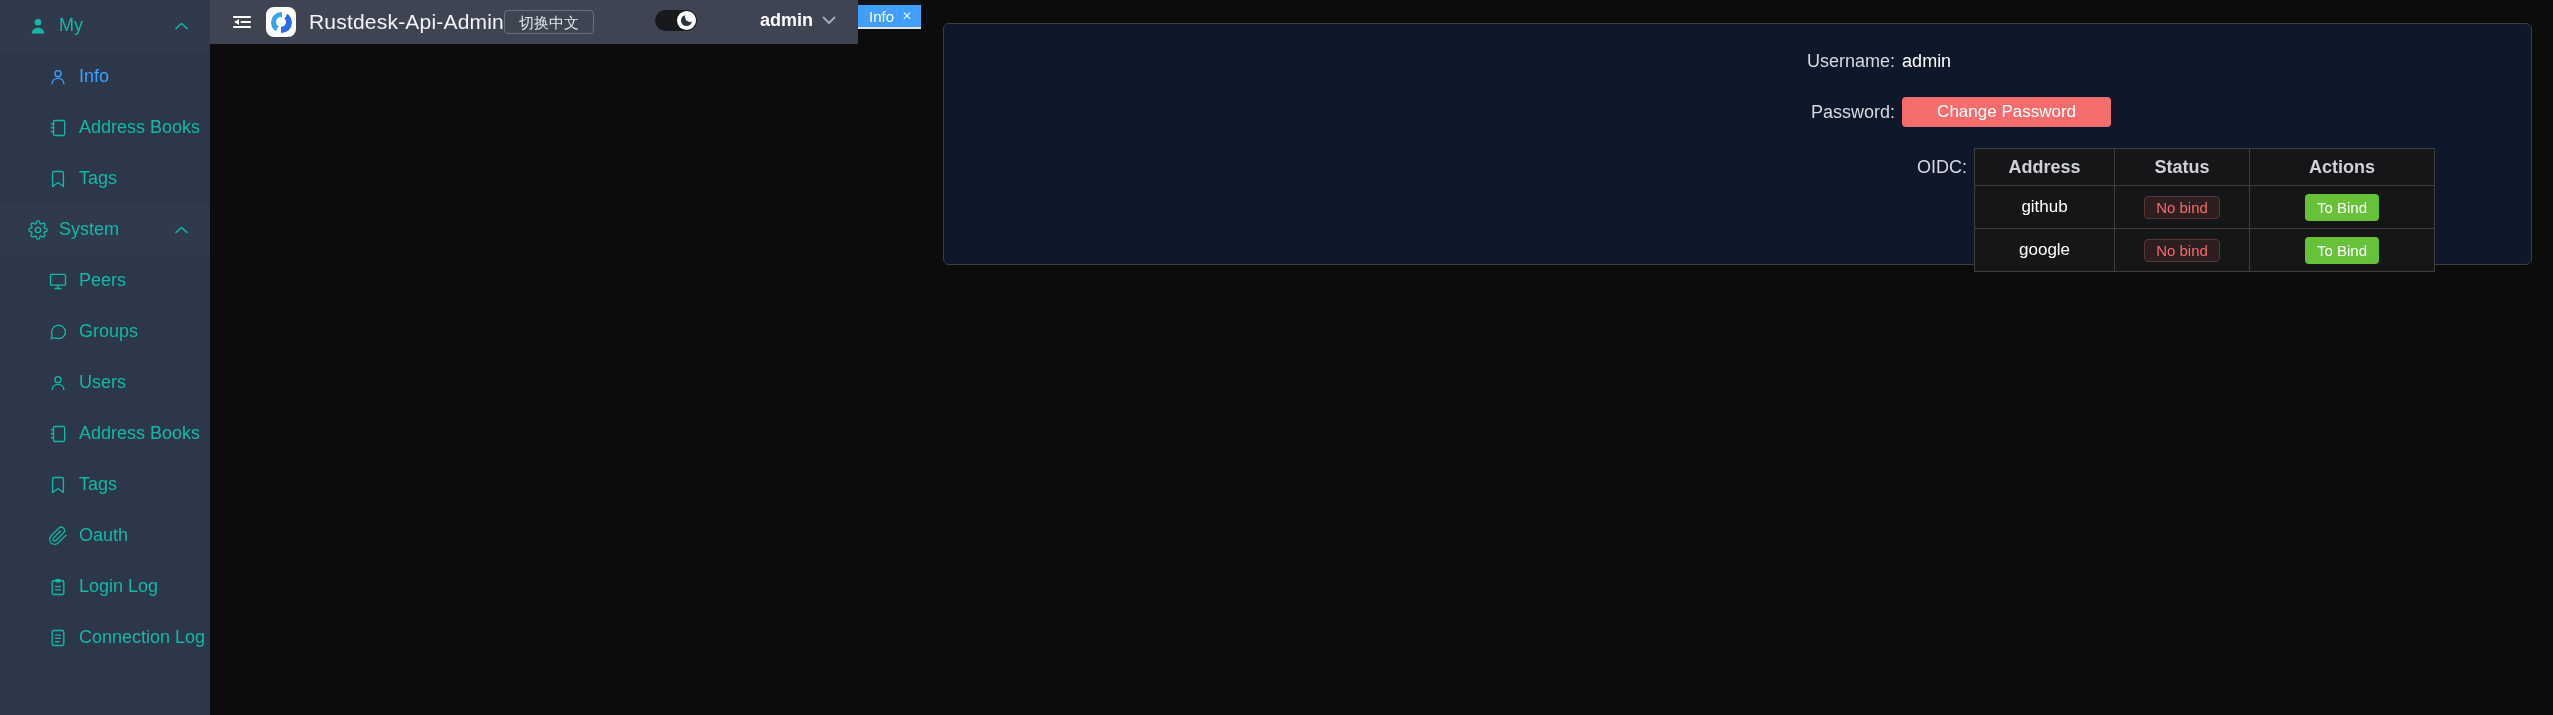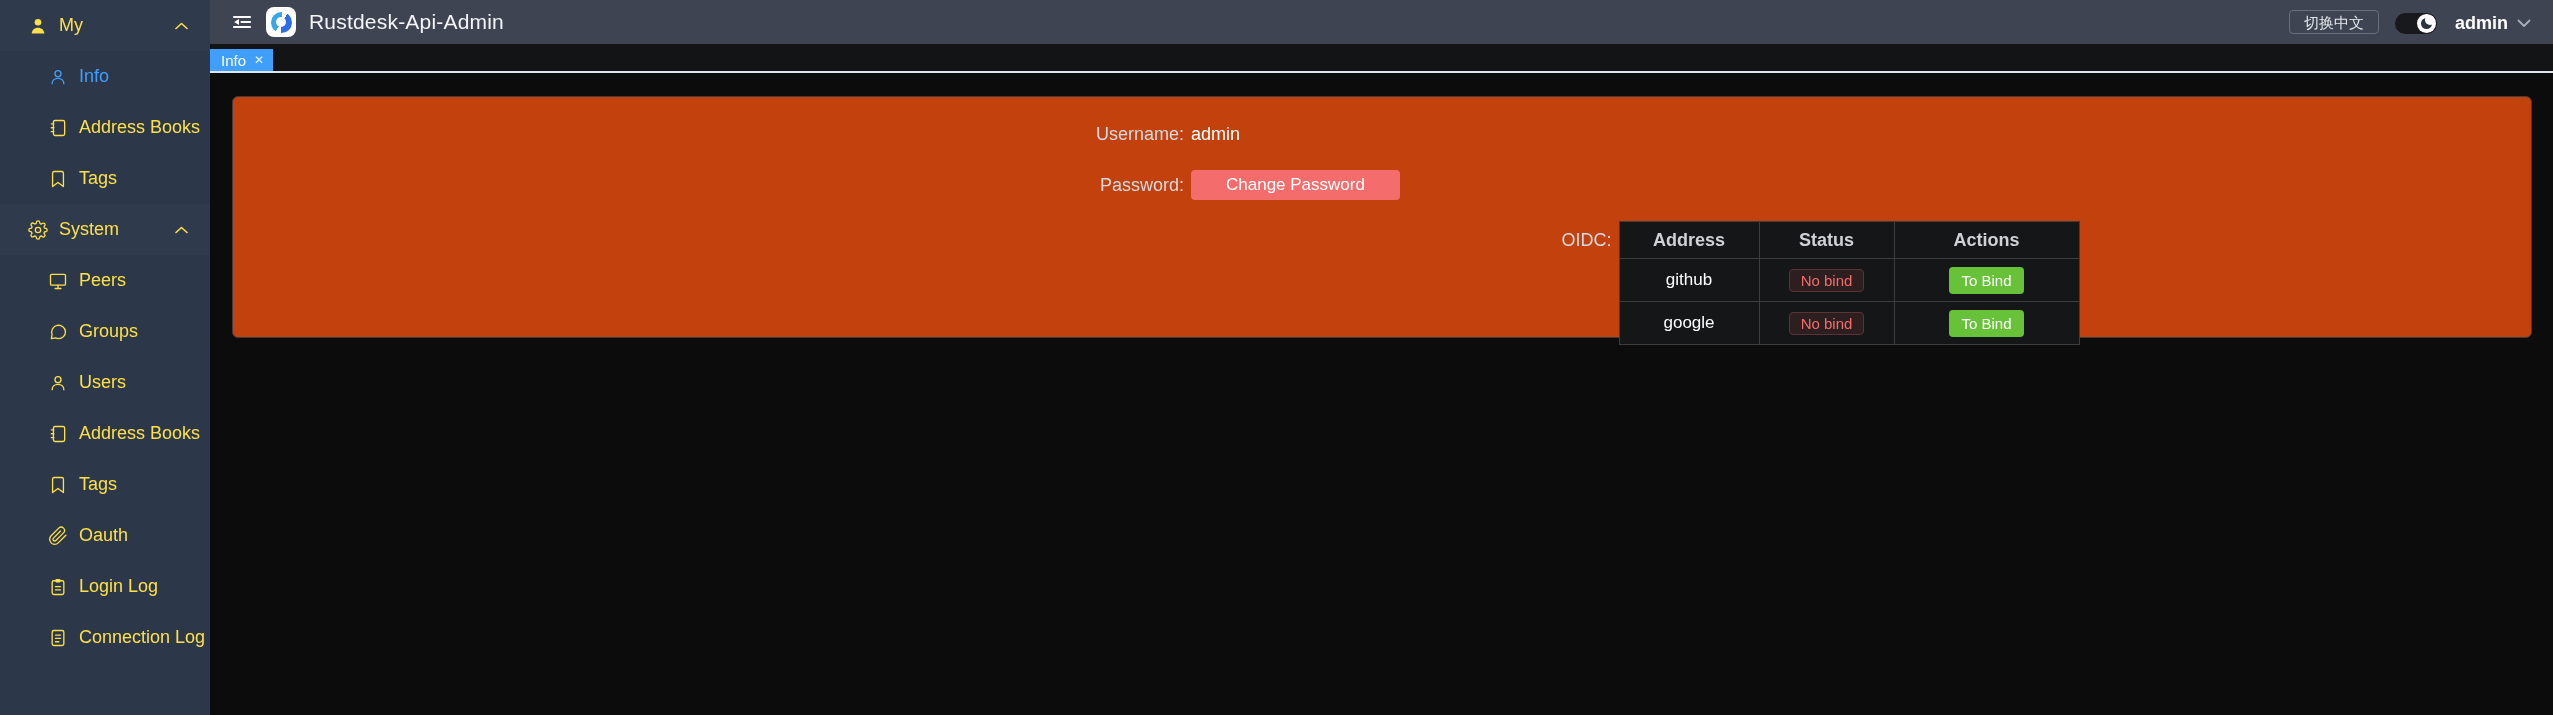--- a/index.html
+++ b/index.html
@@ -2,43 +2,43 @@
 <html><head>
 <meta charset="utf-8">
 <style>
   * { margin:0; padding:0; box-sizing:border-box; }
   html,body { width:2553px; height:715px; overflow:hidden; background:#0c0c0d;
     font-family:"Liberation Sans", sans-serif; }
   .app { display:flex; width:2553px; height:715px; }
 
   
   .sidebar { width:210px; height:715px; background:#2c3849; flex:none; overflow:hidden; }
-  .menu-item { display:flex; align-items:center; height:51px; color:#fde047;
+  .menu-item { display:flex; align-items:center; height:51px; color:#14b8a6;
     font-size:18px; cursor:pointer; white-space:nowrap; }
   .menu-item.parent { padding-left:28px; background:#2f3b4d; }
   .menu-item.child { padding-left:48px; }
   .menu-item.active { color:#409eff; }
   .menu-item .mi-icon { width:20px; height:20px; margin-right:11px; flex:none; display:flex; align-items:center; }
   .menu-item .mi-icon svg { width:20px; height:20px; }
   .menu-item .chev { margin-left:auto; margin-right:22px; display:flex; }
 
   
-  .main { flex:1; display:flex; flex-direction:column; min-width:0; }
+  .main { flex:1; display:flex; flex-direction:row; min-width:0; }
 
   
   .topbar { height:44px; background:#3e4452; display:flex; align-items:center; padding:0 22px; flex:none; }
   .hamburger { width:20px; height:18px; display:flex; align-items:center; cursor:pointer; }
   .logo { width:30px; height:30px; background:#ffffff; border-radius:8px; margin-left:14px;
     display:flex; align-items:center; justify-content:center; flex:none; }
   .logo-ring { width:21px; height:21px; border-radius:50%; position:relative;
     background:conic-gradient(from 25deg,#ffffff 0 10deg,#2e6be6 10deg 160deg,#ffffff 160deg 190deg,#38a6e8 190deg 340deg,#ffffff 340deg); }
   .logo-ring::after { content:""; position:absolute; left:5.5px; top:5.5px; width:10px; height:10px;
     border-radius:50%; background:#ffffff; }
   .app-title { color:#f4f5f7; font-size:21px; margin-left:13px; letter-spacing:0.2px; }
-  .topbar-right { margin-left:auto; display:flex; align-items:flex-end; }
+  .topbar-right { margin-left:auto; display:flex; align-items:flex-start;gap:45px; }
   .lang-btn { border:1px solid #6a7079; border-radius:4px; background:transparent; color:#e3e6ea;
     font-size:15px; padding:3px 14px; height:24px; line-height:17px; cursor:pointer;
     font-family:"Liberation Sans", sans-serif; }
   .theme-toggle { width:42px; height:21px; border-radius:11px; background:#17191c; margin-left:16px;
     position:relative; cursor:pointer; flex:none; }
   .knob { position:absolute; right:1px; top:1px; width:19px; height:19px; border-radius:50%;
     background:#ffffff; overflow:hidden; }
   .moon { position:absolute; left:4px; top:4px; width:11px; height:11px; border-radius:50%; background:#2b3340; }
   .moon::after { content:""; position:absolute; left:4px; top:-3px; width:10px; height:10px;
     border-radius:50%; background:#ffffff; }
@@ -48,21 +48,21 @@
 
   
   .tabbar { height:29px; background:#131415; border-bottom:2px solid #dfe3ea; display:flex;
     align-items:flex-end; flex:none; }
   .tab { height:22px; background:#409eff; color:#ffffff; font-size:15px; display:flex;
     align-items:center; padding:0 9px 0 11px; cursor:pointer; }
   .tab-close { font-size:12px; margin-left:8px; color:#eaf3ff; cursor:pointer; }
 
   
   .content { flex:1; background:#0c0c0d; overflow:hidden; }
-  .card { margin:23px 21px 0 22px; height:242px; background:#c2410c; border:1px solid #3b3d40;
+  .card { margin:23px 21px 0 22px; height:242px; background:#0f172a; border:1px solid #3b3d40;
     border-radius:6px; padding:22px 24px; }
 
   .form-row { display:flex; align-items:center; margin-bottom:21px; }
   .form-row.top { align-items:flex-start; margin-bottom:0;justify-content:center; }
   .form-label { width:934px; text-align:right; color:#d6dae1; font-size:18px; padding-right:7px; flex:none; }
   .form-row .form-value { color:#ffffff; font-size:18px; line-height:30px; }
   .form-row:nth-child(1) { height:30px; }
   .form-row.top .form-label { line-height:38px; }
 
   .pwd-btn { background:#f56c6c; border:none; border-radius:4px; color:#ffffff; font-size:17px;

